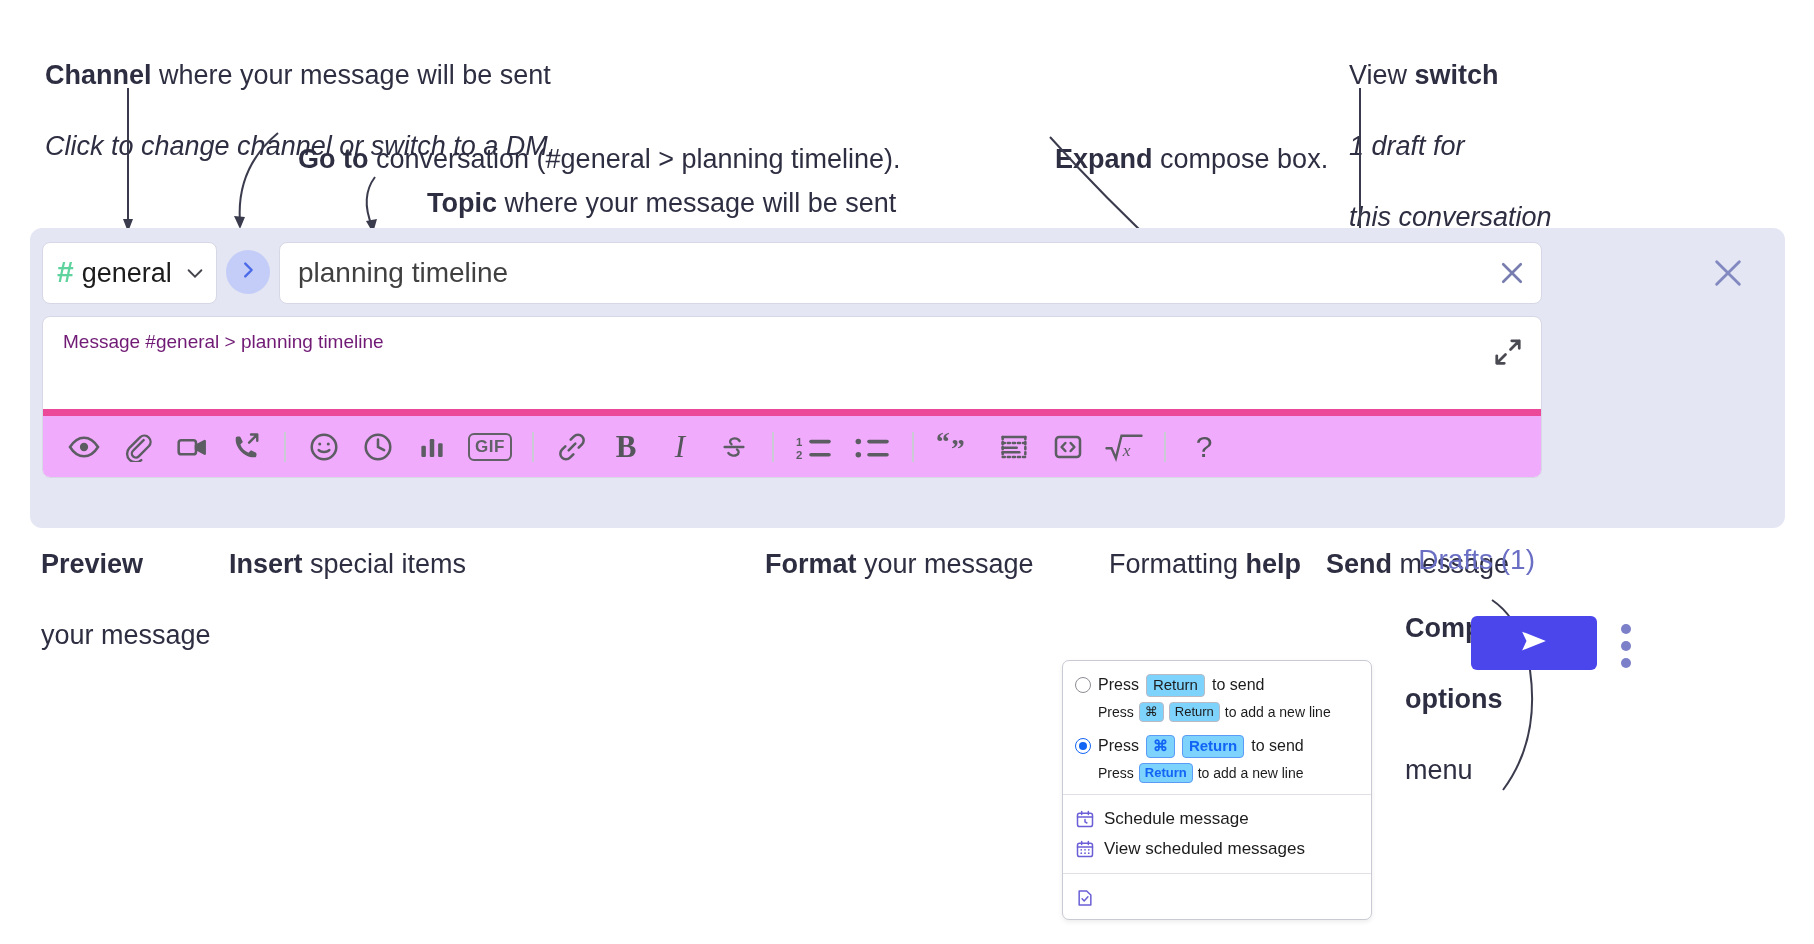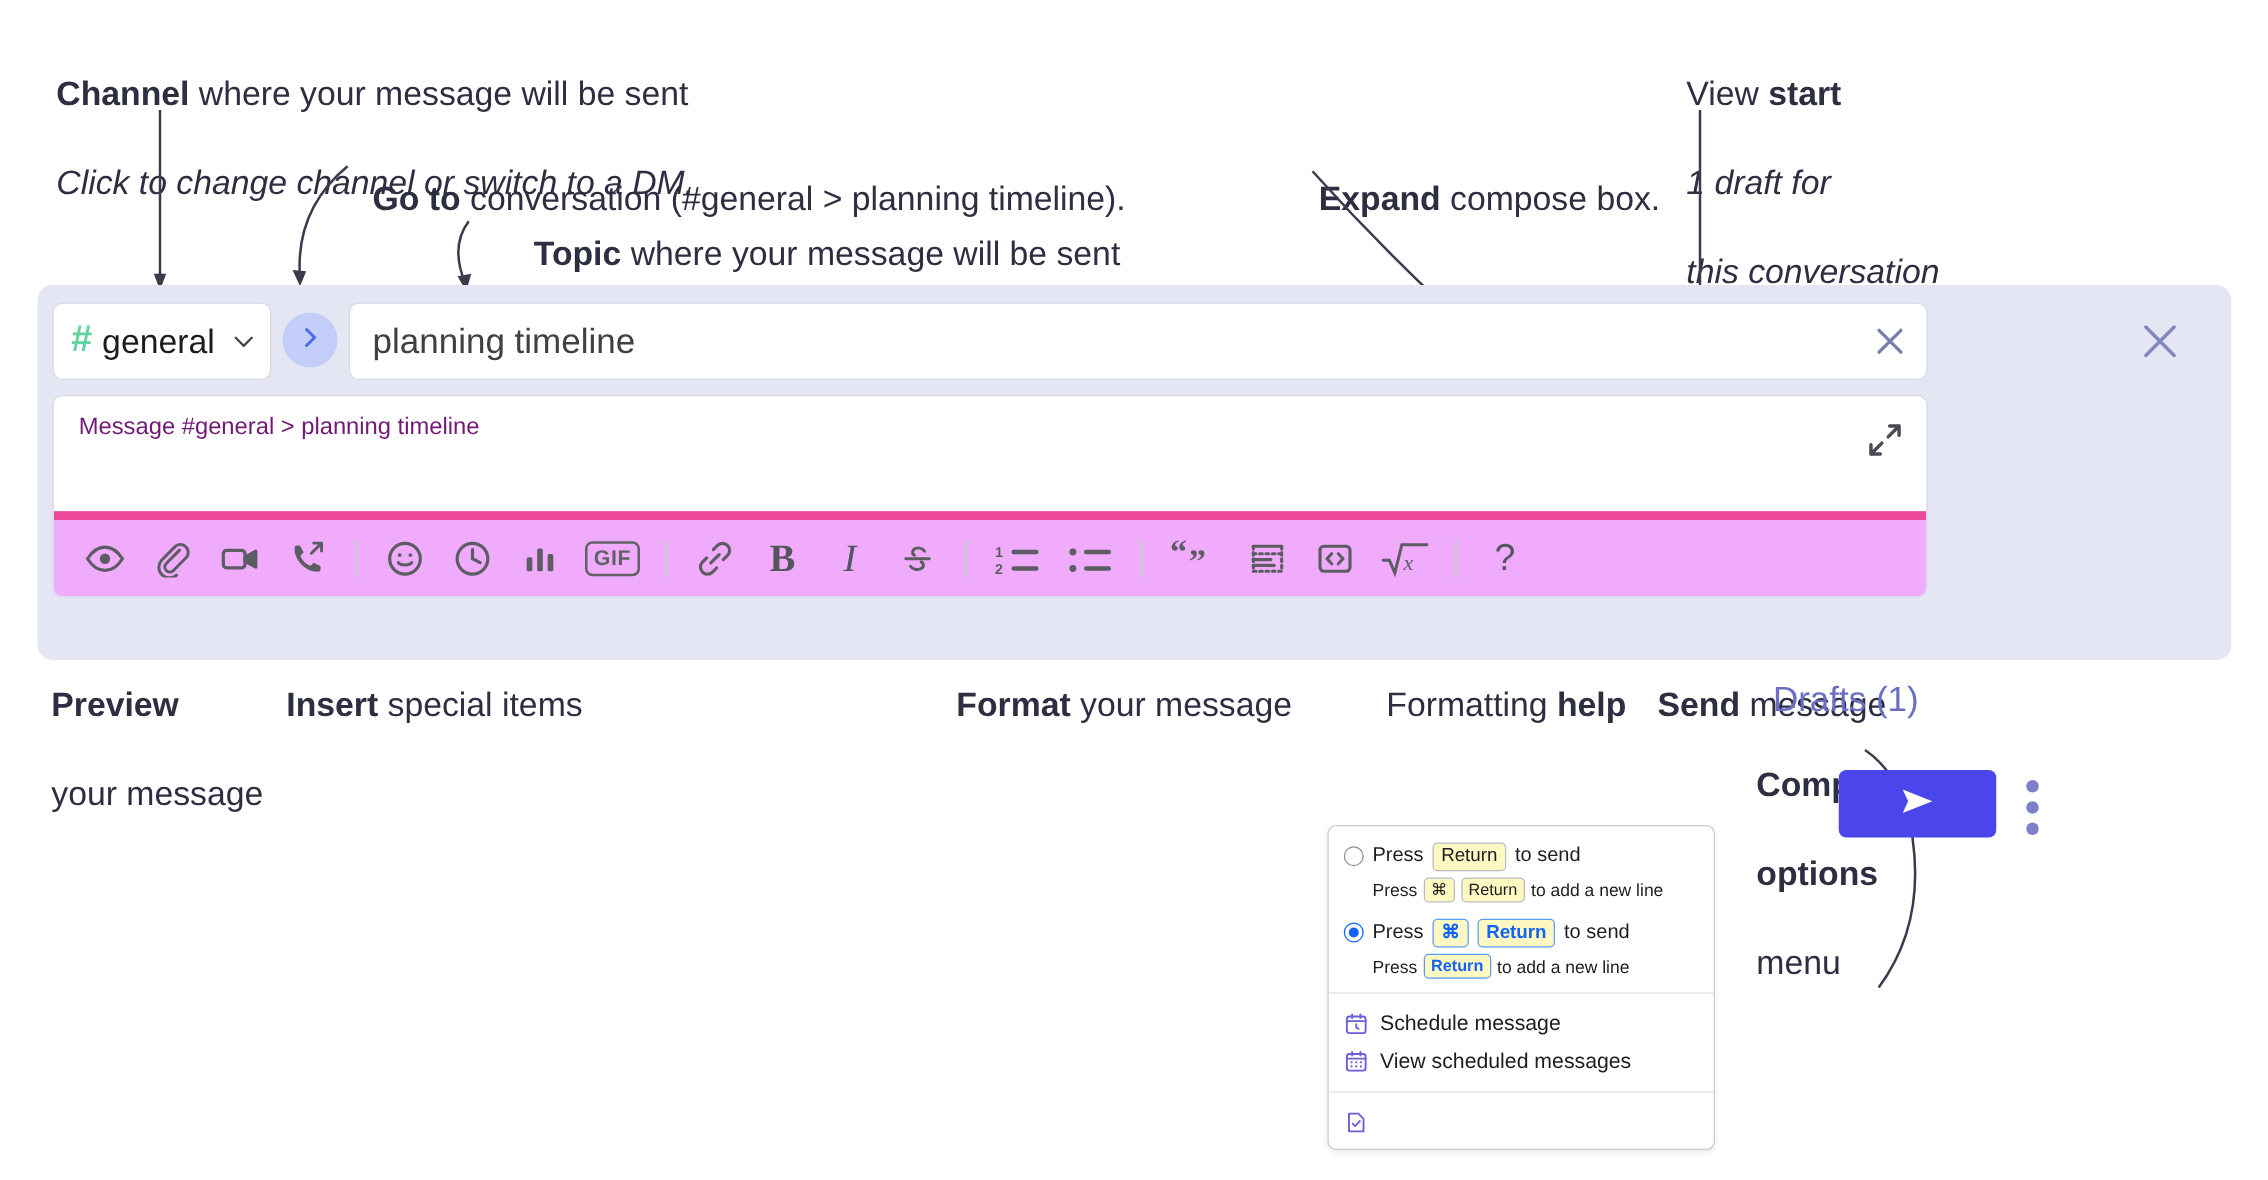--- a/index.html
+++ b/index.html
@@ -142,21 +142,21 @@
   .radio {
     width:16px; height:16px; border-radius:50%;
     border:1.8px solid #8c8c94; flex:0 0 auto;
     display:flex; align-items:center; justify-content:center;
   }
   .radio.on { border-color:#1264f4; }
   .radio.on::after { content:""; width:8px; height:8px; border-radius:50%; background:#1264f4; }
   .key {
     border:1px solid #b9bac4; border-radius:4px;
     padding:1px 6px; font-size:15px; line-height:1.25;
-    background:#fef9c3; color:#1d1c1d;
+    background:#7dd3fc; color:#1d1c1d;
   }
   .key.blue { border-color:#5a9bf6; color:#1264f4; font-weight:700; }
   .subrow { display:flex; align-items:center; gap:5px; padding: 2px 12px 2px 35px; font-size:14px; }
   .subrow .key { font-size:13px; padding:1px 5px; }
   .mdiv { height:1px; background:#e0e0e6; margin:9px 0; }
   .mitem { display:flex; align-items:center; gap:9px; padding:5px 12px; font-size:17px; }
   .mitem .ic { width:20px; height:20px; color:#6a5fd6; flex:0 0 auto;}
 </style>
 </head>
 <body>
@@ -172,21 +172,21 @@
 
 <div class="ann" style="left:412px; top:150px;">
   <b>Topic</b><span> where your message will be sent</span>
 </div>
 
 <div class="ann" style="left:1040px; top:106px;">
   <b>Expand</b><span> compose box.</span>
 </div>
 
 <div class="ann" style="left:1334px; top:22px;">
-  <span><span>View </span><b>start</b></span><br>
+  <span><span>View </span><b>switch</b></span><br>
   <span class="sub">1 draft for</span><br>
   <span class="sub">this conversation</span>
 </div>
 
 <div class="ann" style="left:26px; top:511px;">
   <b>Preview</b><br>
   <span>your message</span>
 </div>
 
 <div class="ann" style="left:214px; top:511px;">

